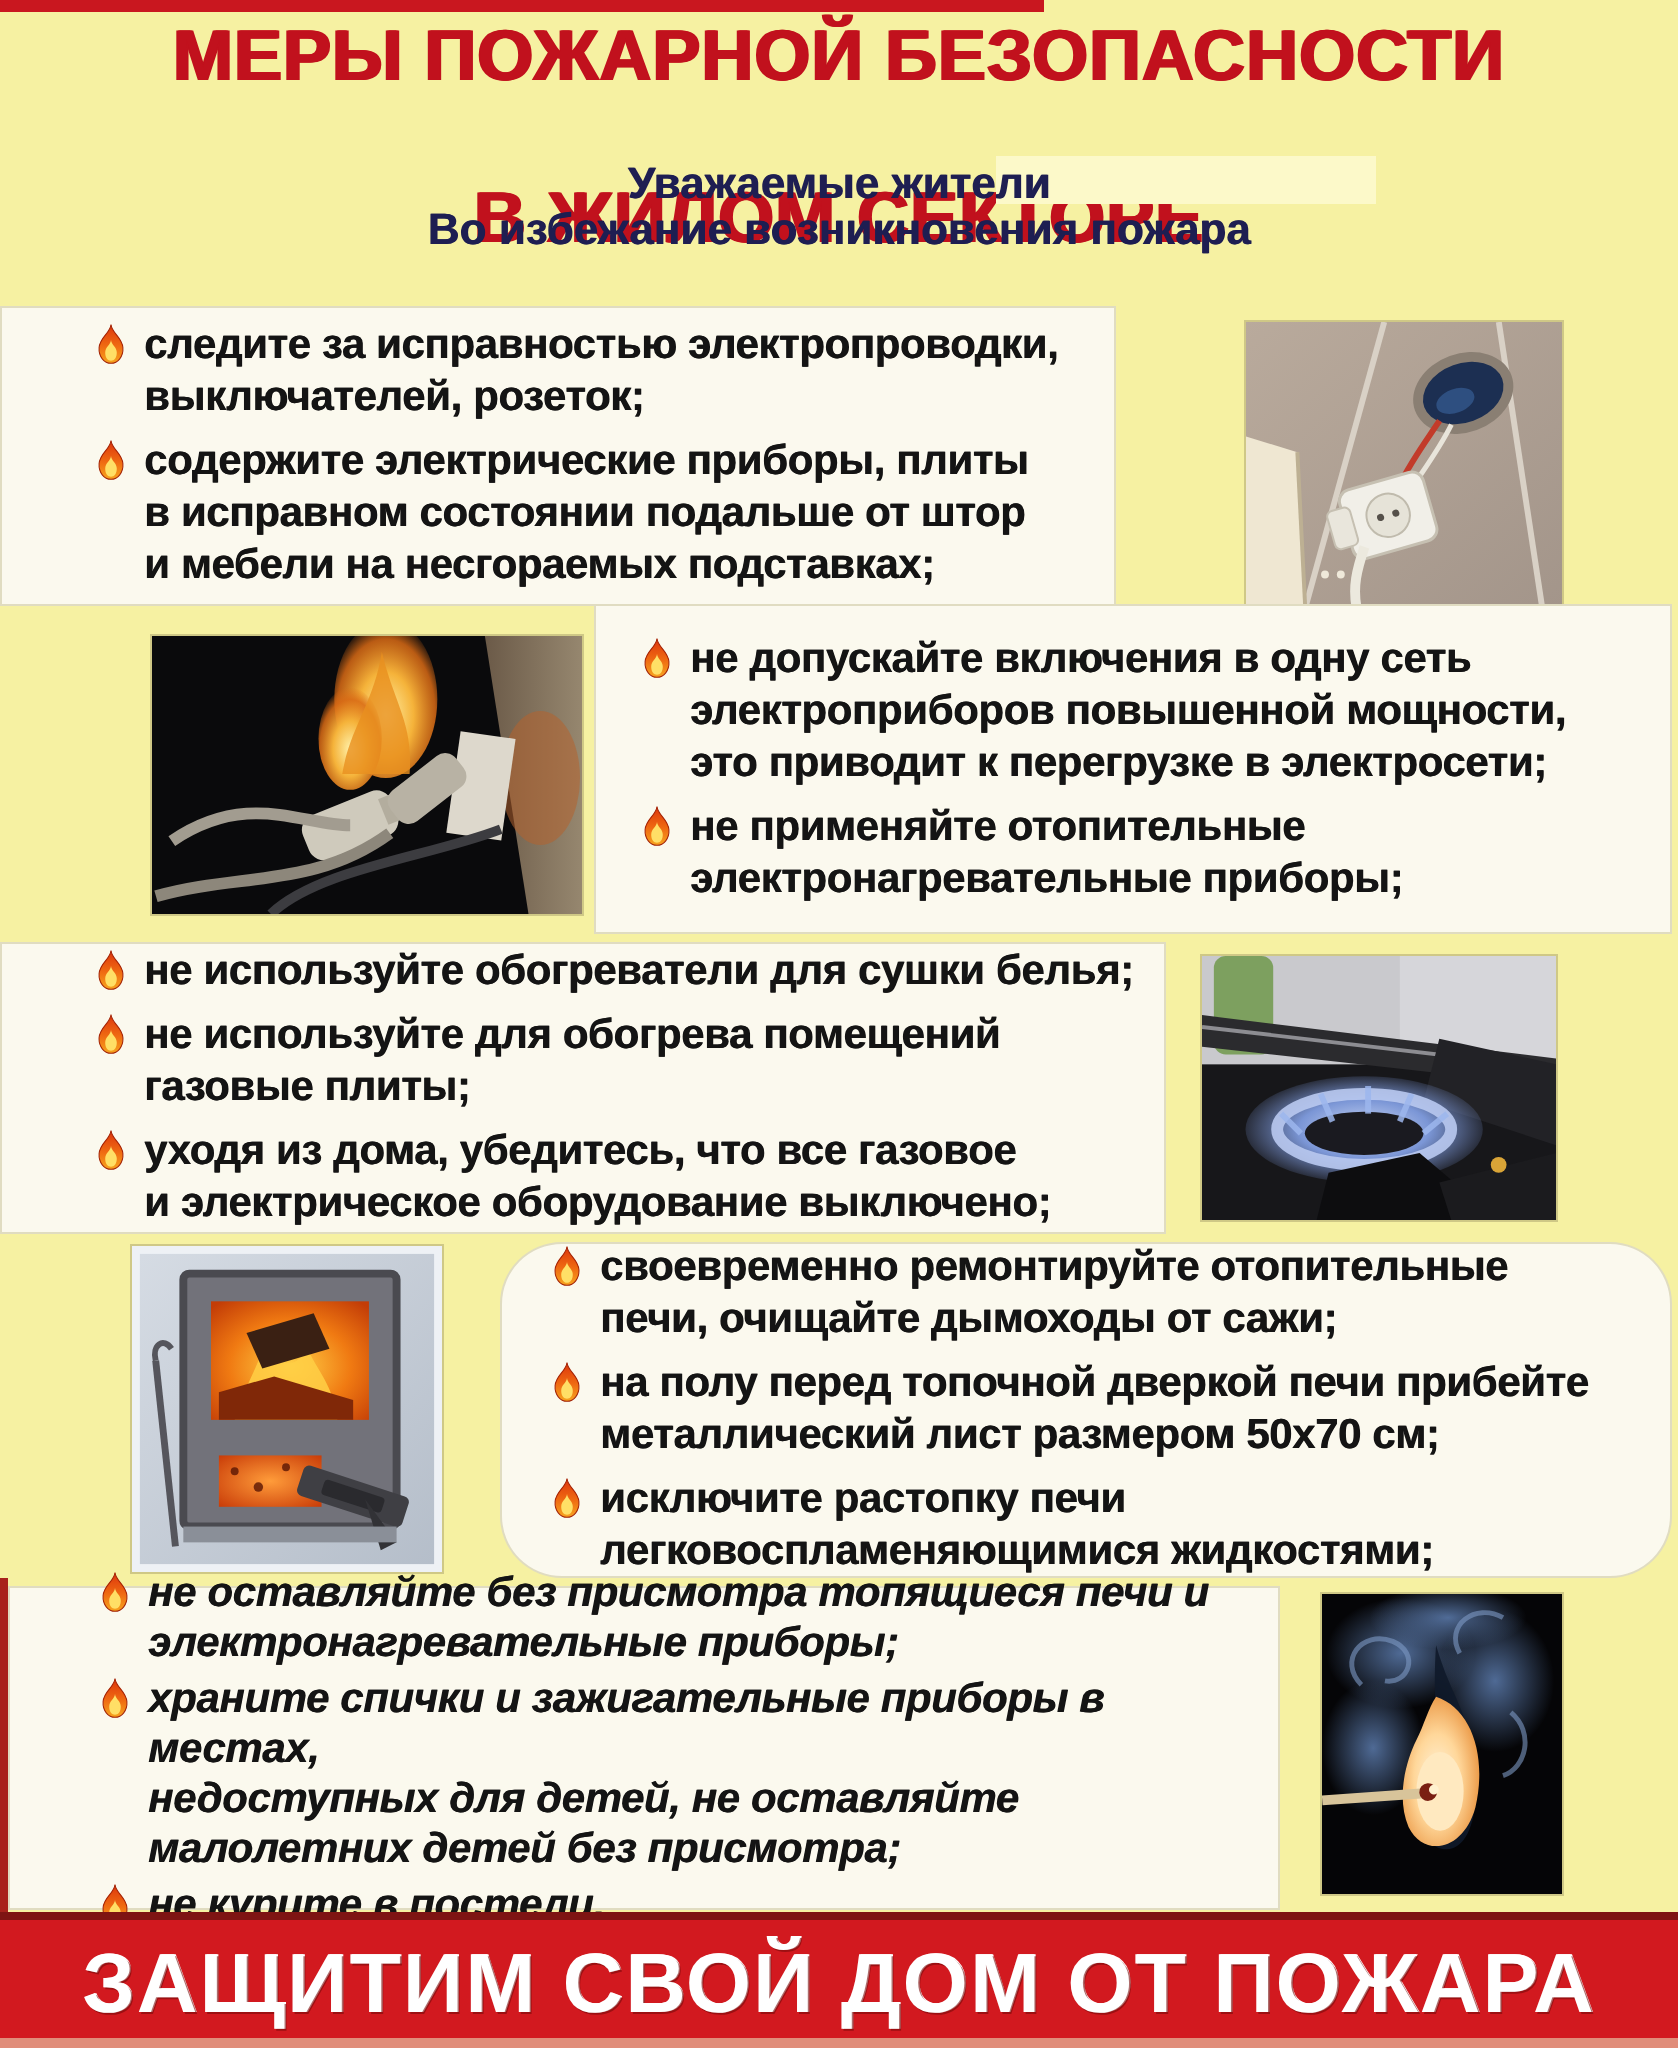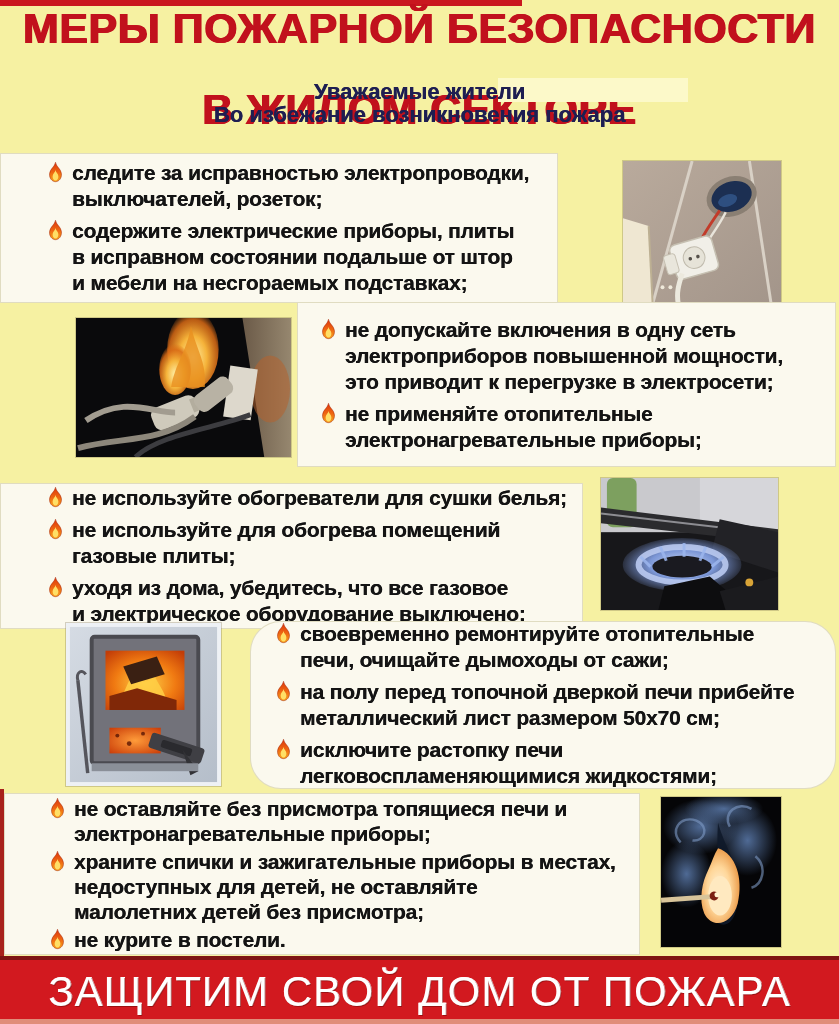--- a/index.html
+++ b/index.html
@@ -2,21 +2,21 @@
 <html><head>
 <meta charset="utf-8">
 <style>
   html,body{margin:0;padding:0;}
   body{font-family:"Liberation Sans",sans-serif;background:#888;}
   .poster{position:relative;width:839px;height:1024px;background:#f6f1a2;overflow:hidden;margin:0 auto;}
 
   .top-strip{position:absolute;left:0;top:0;width:522px;height:6px;background:#c9171f;}
 
   .title{position:absolute;left:0;width:100%;text-align:center;color:#c1111d;font-weight:700;
-         font-size:43px;line-height:44px;letter-spacing:0.5px;
+         font-size:36px;line-height:44px;letter-spacing:0.5px;
          text-shadow:0.7px 0 0 currentColor,-0.7px 0 0 currentColor;}
   .title.l1{top:6px;}
   .title.l2{top:52px;margin-top:35px;}
 
   .light-patch{position:absolute;left:498px;top:78px;width:190px;height:24px;background:#fcf9c9;}
 
   .subtitle{position:absolute;left:0;width:100%;text-align:center;color:#1e1e52;font-weight:700;
             font-size:22px;line-height:23px;text-shadow:0.4px 0 0 currentColor;}
   .sub1{top:80px;}
   .sub2{top:103px;}
@@ -27,42 +27,42 @@
 
   .rule{display:flex;align-items:flex-start;}
   .flame{flex:0 0 17px;width:17px;height:21px;margin-right:8px;margin-top:2px;}
   .rule-text{white-space:pre-line;color:#141414;font-weight:700;font-size:21px;line-height:26px;
              letter-spacing:-0.2px;text-shadow:0.3px 0 0 currentColor;}
 
   #panel1{left:0;top:153px;width:558px;height:150px;}
   #panel1 .content{padding-left:46px;padding-right:6px;}
   #panel2{left:297px;top:302px;width:539px;height:165px;}
   #panel2 .content{padding-left:22px;padding-right:6px;}
-  #panel3{left:0;top:483px;width:583px;height:146px;}
+  #panel3{left:0;top:471px;width:583px;height:146px;}
   #panel3 .content{padding-left:46px;padding-right:4px;}
   #panel4{left:250px;top:621px;width:586px;height:168px;border-radius:31px;}
   #panel4 .content{padding-left:24px;padding-right:4px;}
   #panel5{left:4px;top:793px;width:636px;height:162px;}
-  #panel5 .content{padding-left:44px;padding-right:2px;gap:3px;}
+  #panel5 .content{padding-left:44px;padding-right:2px;gap:3px;font-style:italic;}
   #panel5 .rule-text{line-height:25px;}
 
   .photo{position:absolute;border:1px solid rgba(90,80,50,0.25);box-sizing:border-box;}
   .photo svg{display:block;width:100%;height:100%;}
   #photo1{left:622px;top:160px;width:160px;height:145px;}
   #photo2{left:75px;top:317px;width:217px;height:141px;}
   #photo3{left:600px;top:477px;width:179px;height:134px;}
   #photo4{left:65px;top:622px;width:157px;height:165px;}
   #photo5{left:660px;top:796px;width:122px;height:152px;}
 
   .left-red-edge{position:absolute;left:0;top:789px;width:4px;height:167px;background:#a8221c;}
 
   .banner{position:absolute;left:0;top:956px;width:839px;height:68px;background:#d2191f;
           border-top:4px solid #7e1413;box-sizing:border-box;
           display:flex;align-items:center;justify-content:center;}
-  .banner-text{color:#ffffff;font-weight:400;font-size:42px;letter-spacing:1px;
+  .banner-text{color:#ffffff;font-weight:700;font-size:42px;letter-spacing:1px;
                text-shadow:1px 1px 0 rgba(120,10,10,0.6),0.7px 0 0 currentColor;}
   .banner-bottom-edge{position:absolute;left:0;top:1019px;width:839px;height:5px;background:#e08d7a;}
 </style>
 </head>
 <body>
 
 <svg width="0" height="0" style="position:absolute">
   <defs>
     <linearGradient id="gFlame" x1="0" y1="0" x2="0" y2="1">
       <stop offset="0" stop-color="#dd350c"></stop>

